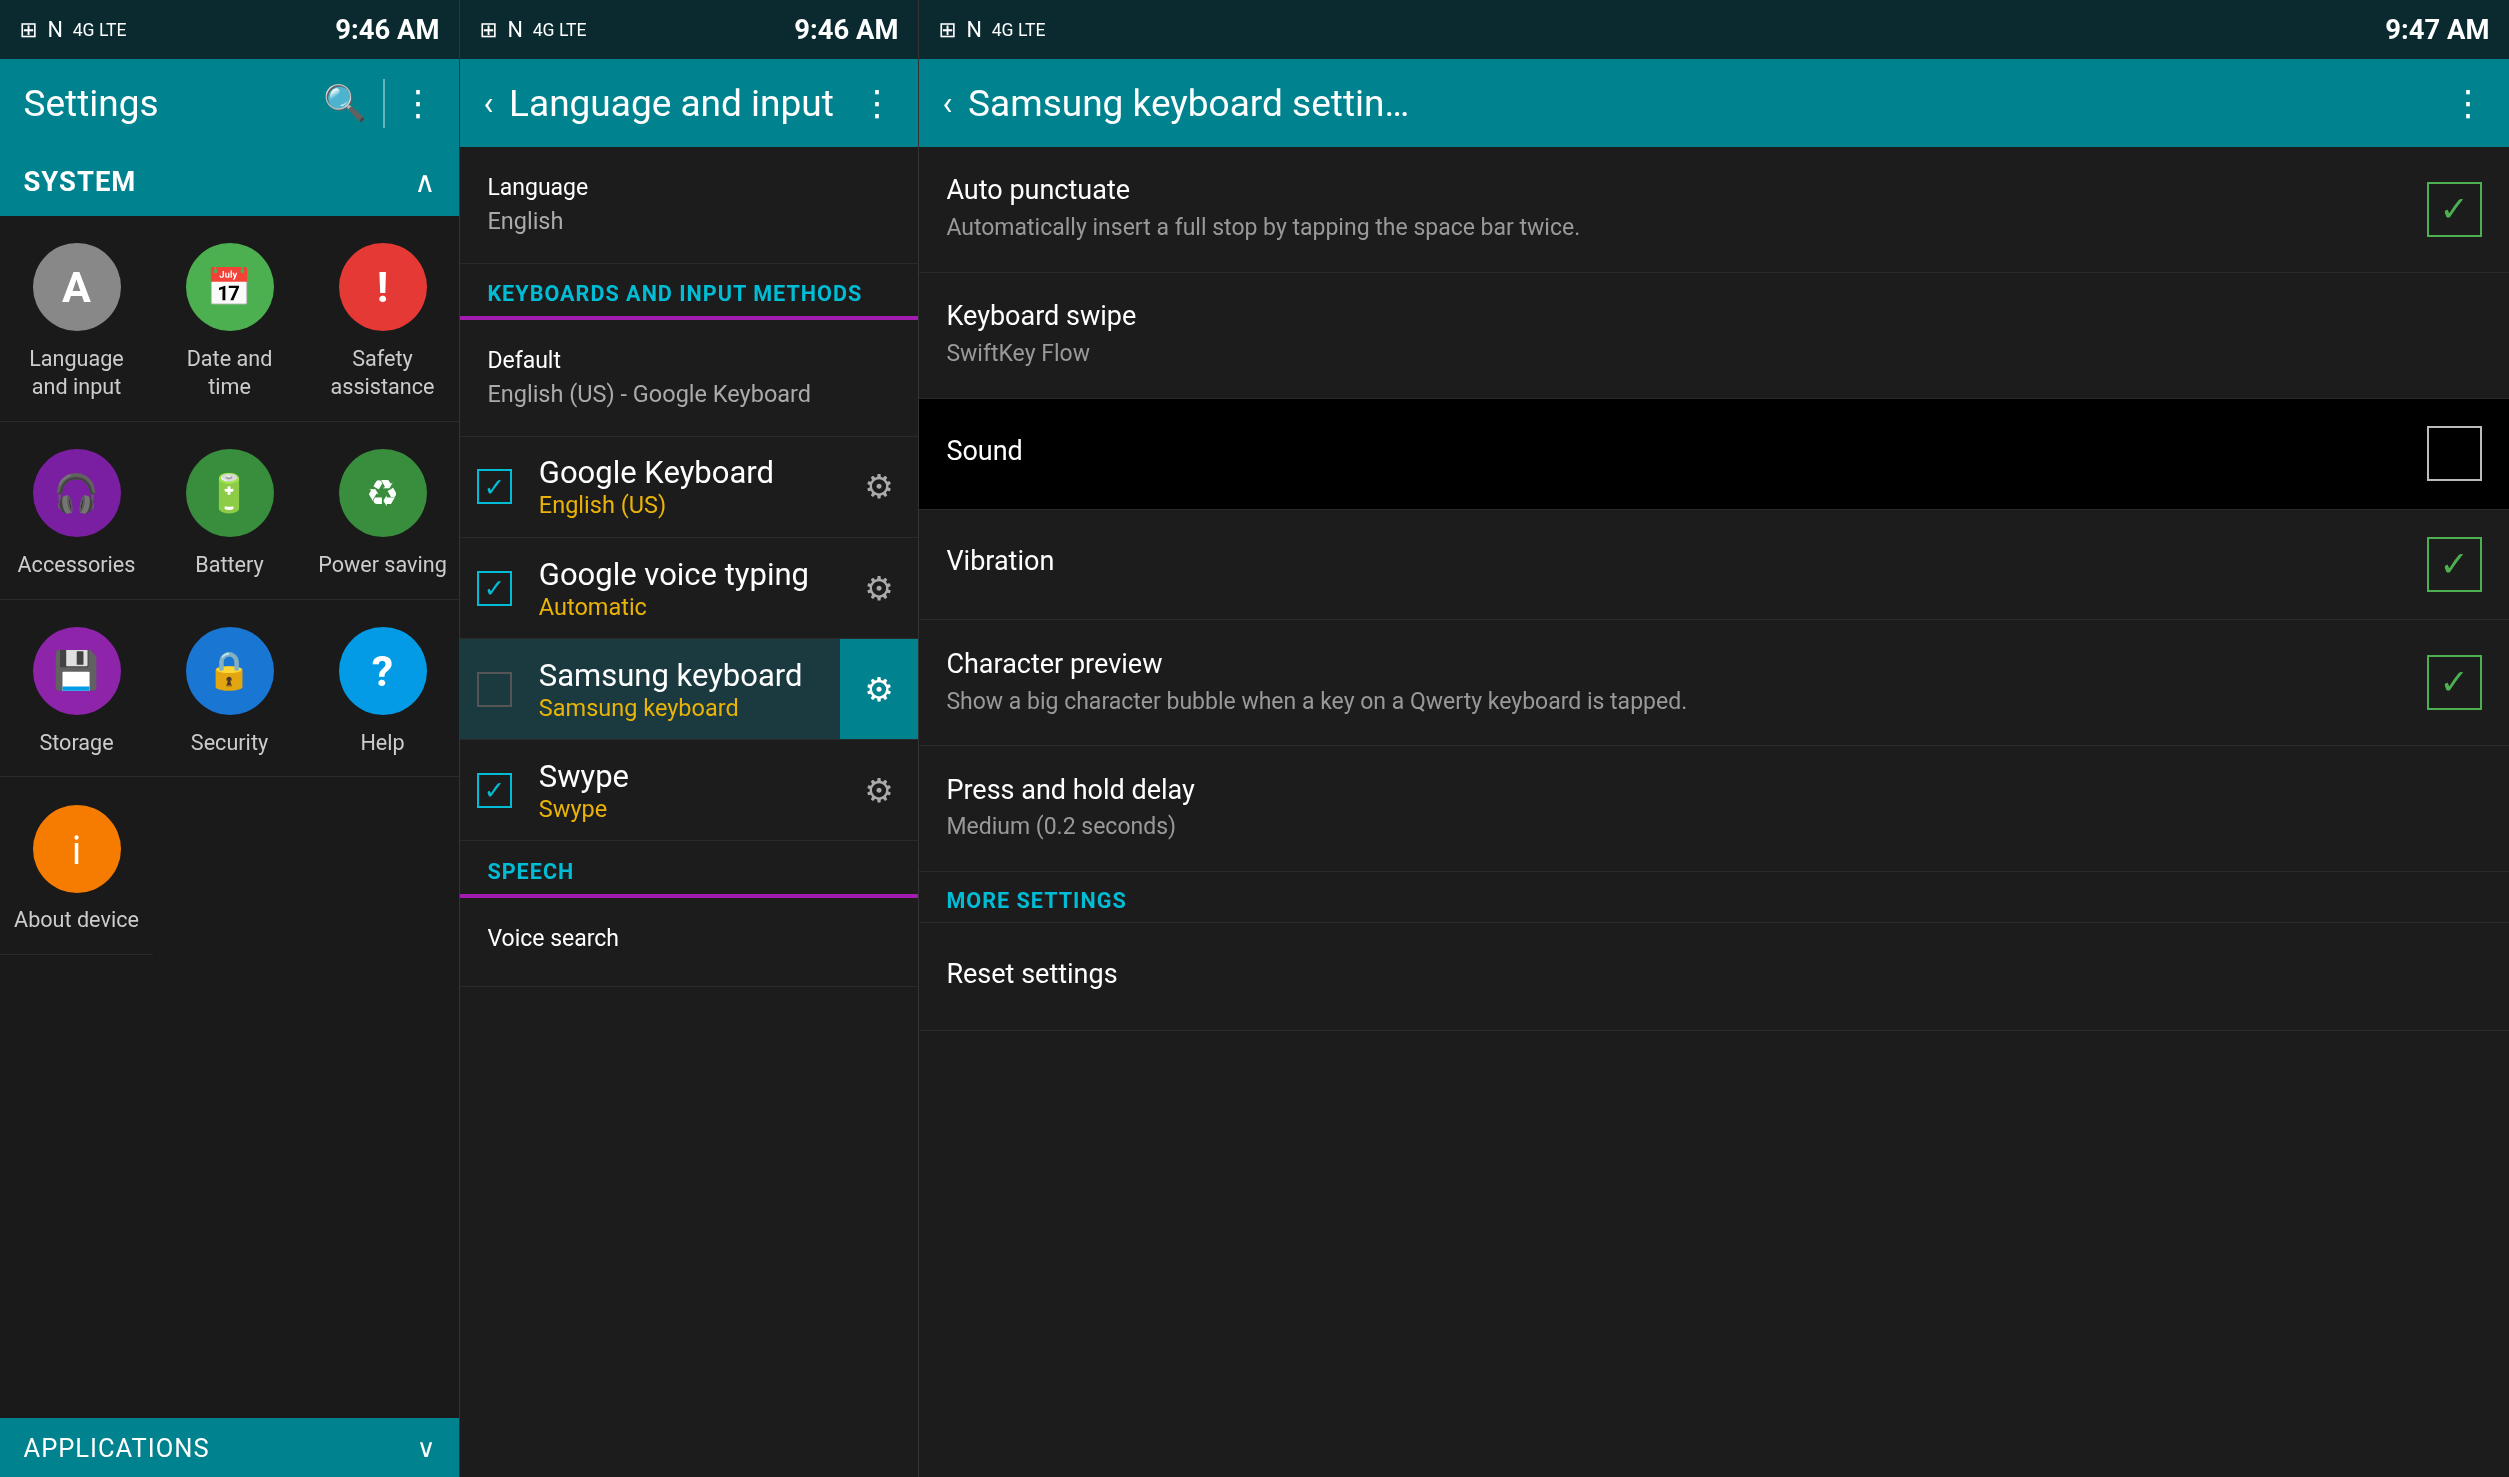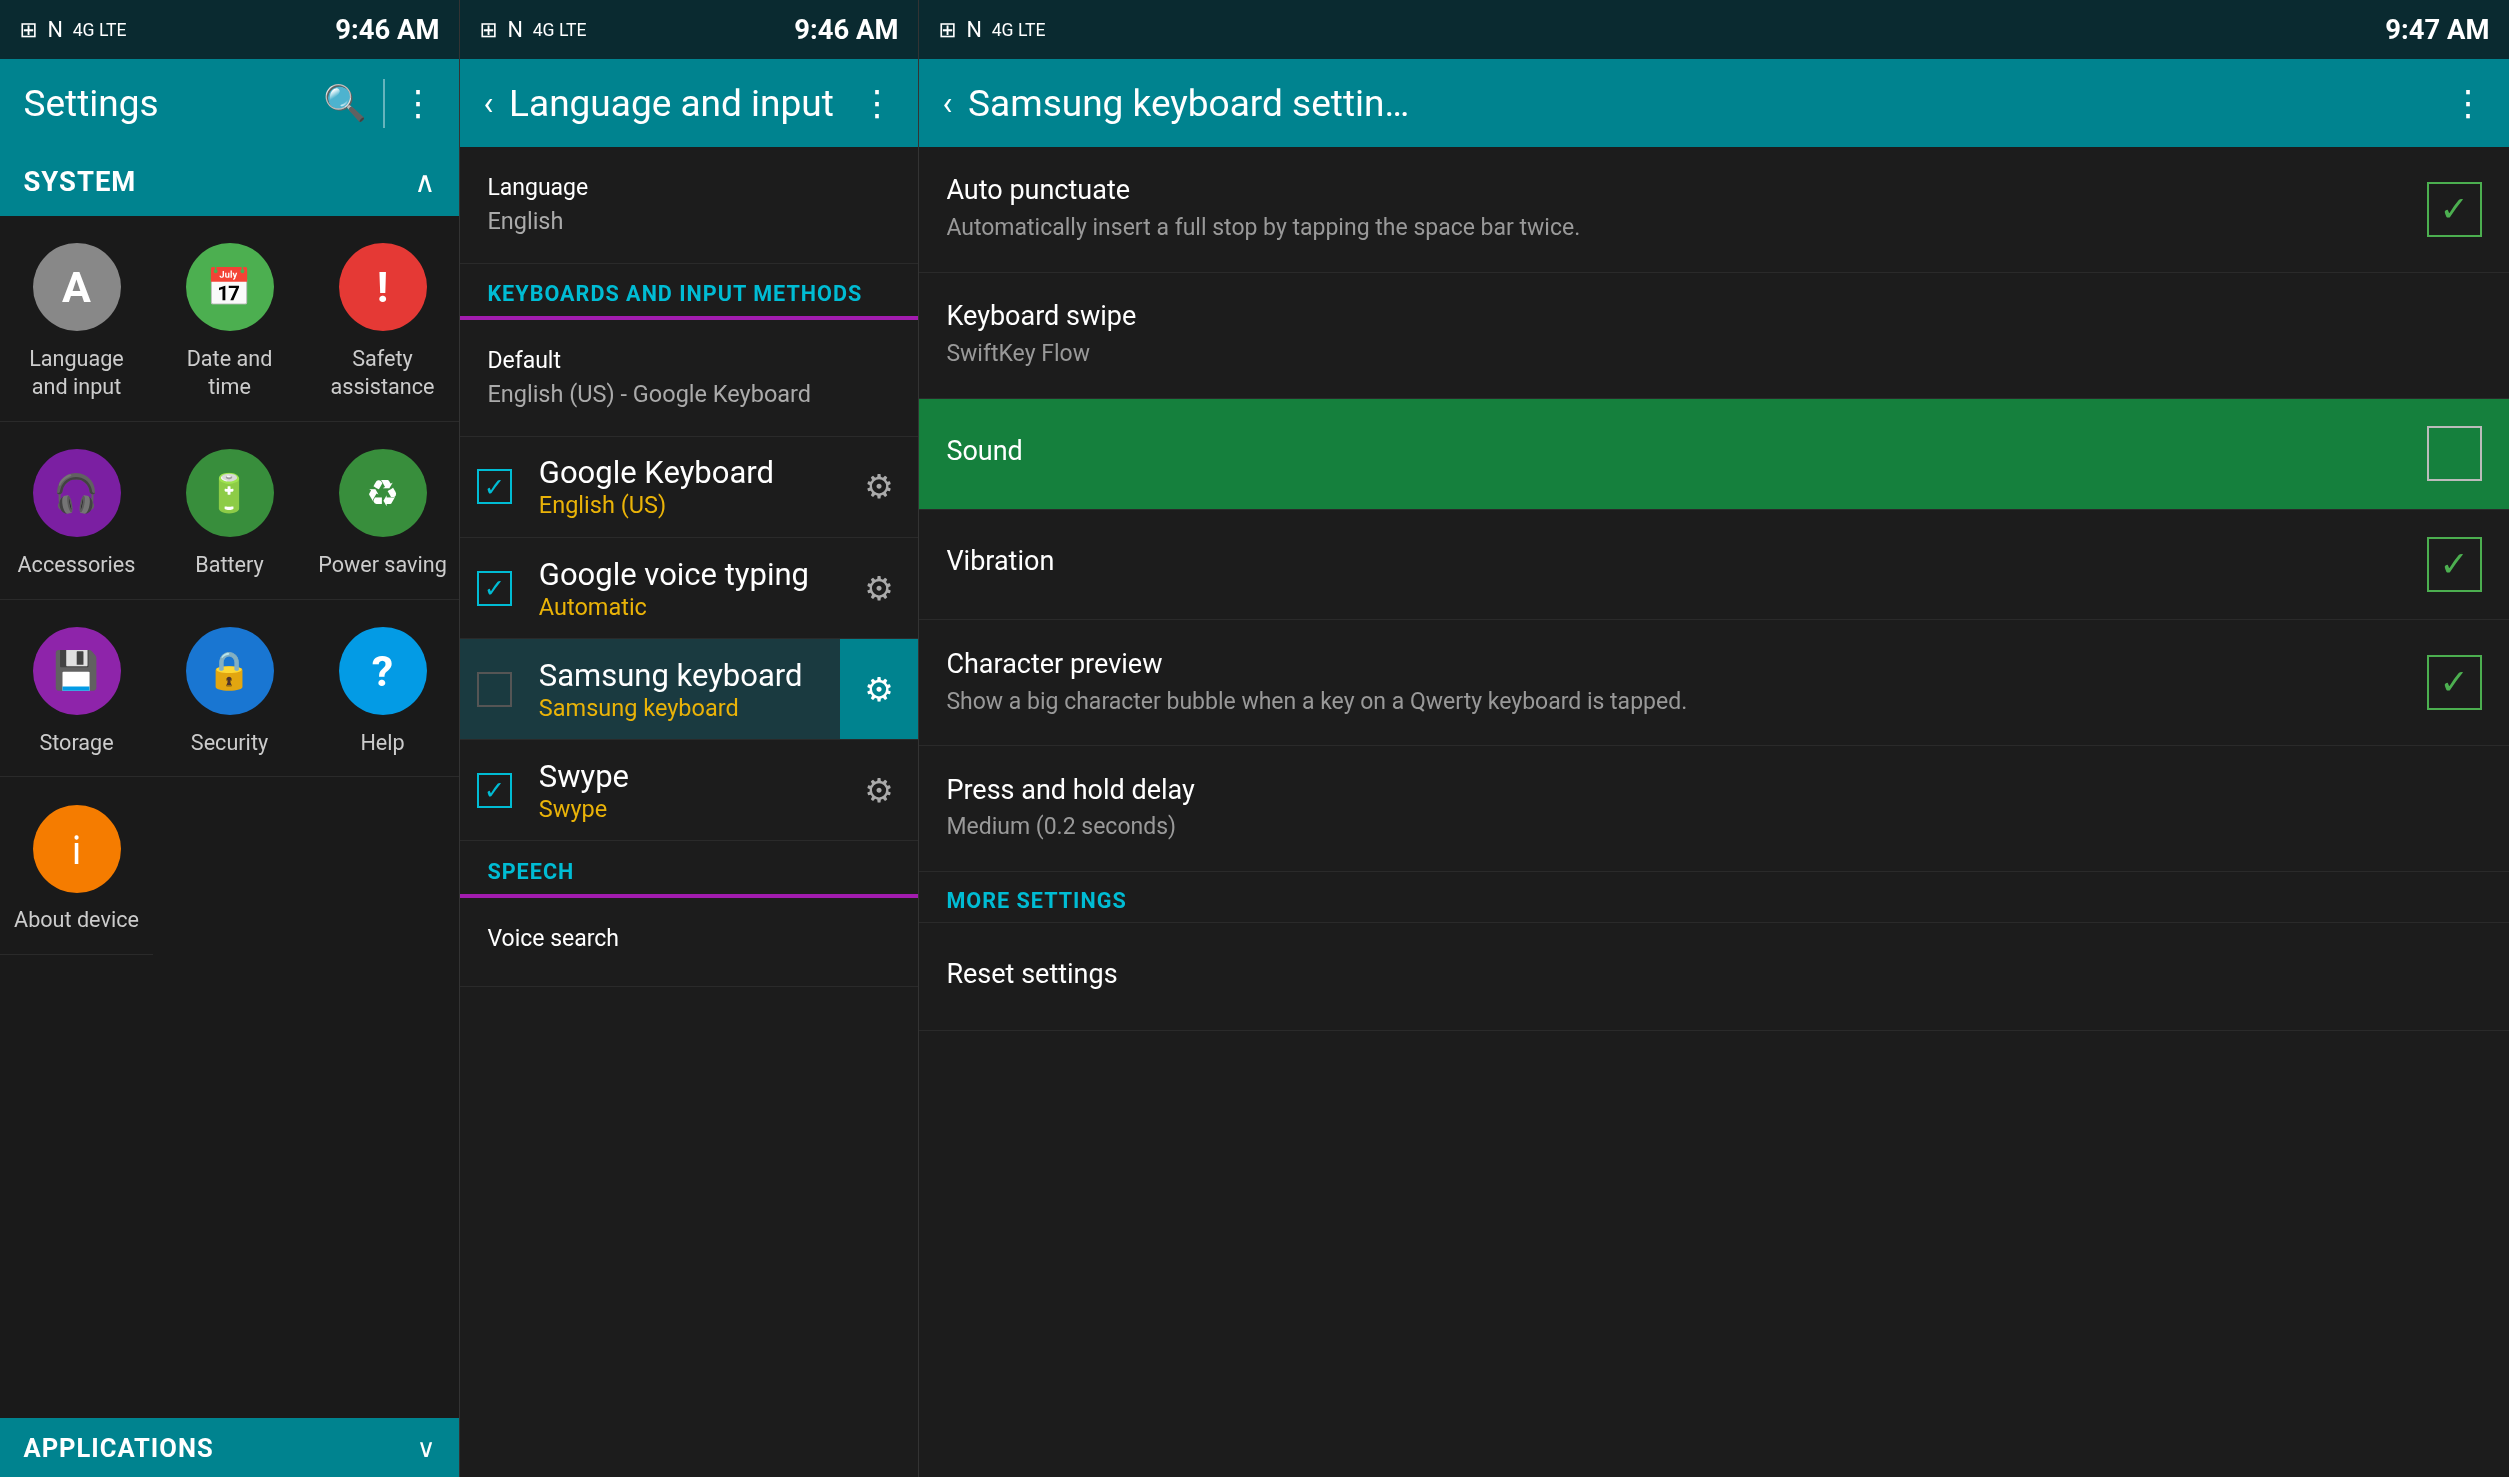--- a/index.html
+++ b/index.html
@@ -239,21 +239,21 @@
 
     .setting-row {
       display: flex;
       align-items: center;
       padding: 27.4px 27.4px;
       border-bottom: 1px solid #2a2a2a;
       min-height: 108px;
       cursor: pointer;
     }
     .setting-row.highlighted {
-      background: #15803d;
+      background: #000000;
     }
     .setting-row-text {
       flex: 1;
     }
     .setting-row-title {
       color: white;
       font-size: 27px;
       font-weight: 400;
       margin-bottom: 5.9px;
     }
@@ -389,21 +389,21 @@
     <div class="settings-item">
       <div class="settings-icon-circle ic-orange">
         <span style="color:white;font-size:39px;">ℹ</span>
       </div>
       <span class="settings-item-label">About device</span>
     </div>
 
   </div>
 
   <div style="height:59px;background:#00838f;display:flex;align-items:center;justify-content:space-between;padding:0 23.5px;margin-top:auto;">
-    <span style="color:white;font-size:25.5px;font-weight:bold;letter-spacing:1px;">APPLICATIONS</span>
+    <span style="color:white;font-size:25.5px;font-weight:normal;letter-spacing:1px;">APPLICATIONS</span>
     <span style="color:white;font-size:25.5px;">∨</span>
   </div>
 </div>
 
 <div class="panel panel-lang">
 
   <div class="status-bar">
     <div class="status-left">
       <span class="status-icon">⊞</span>
       <span class="status-icon">N</span>

